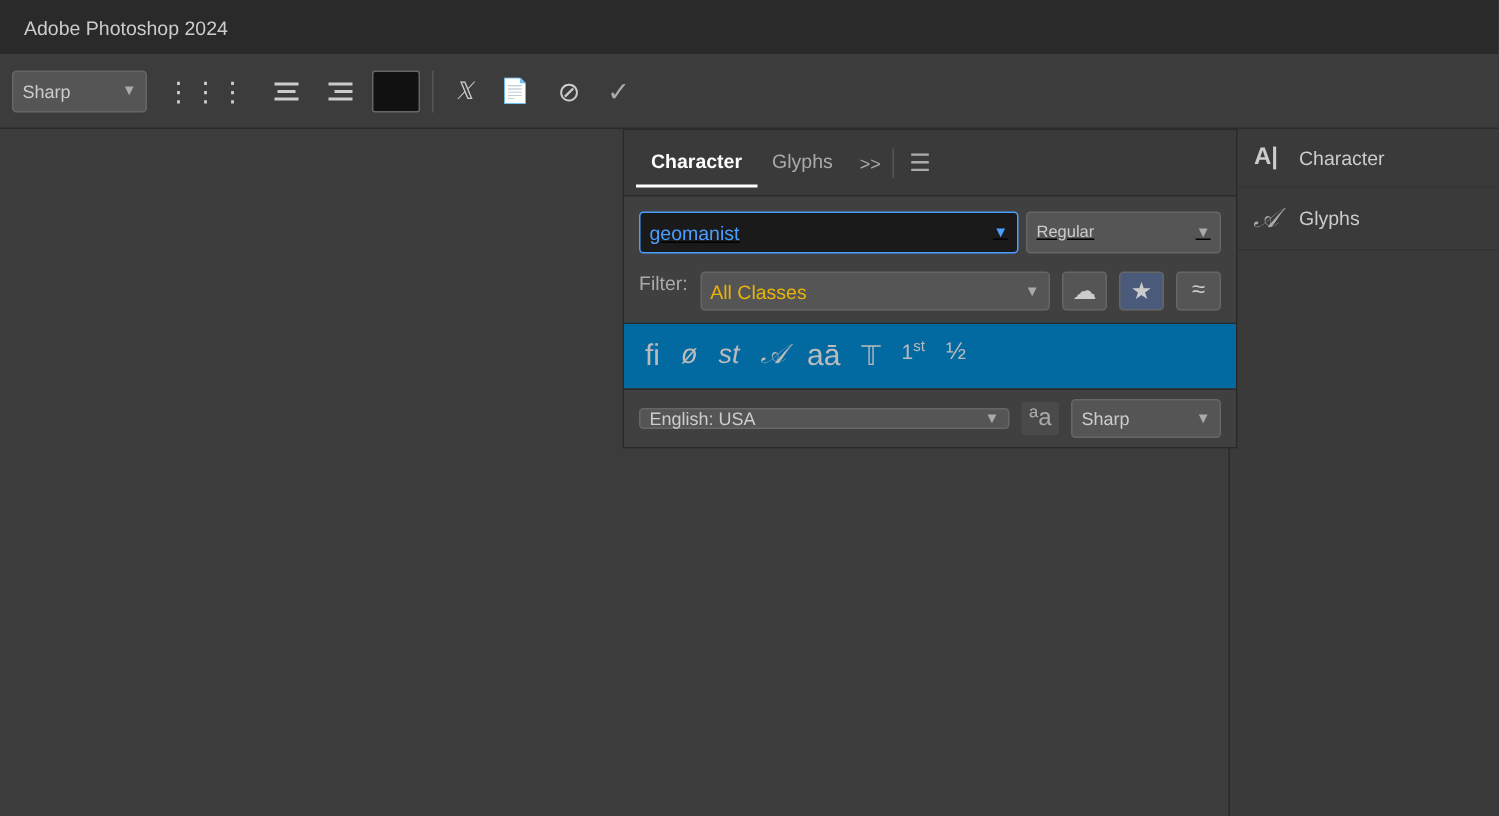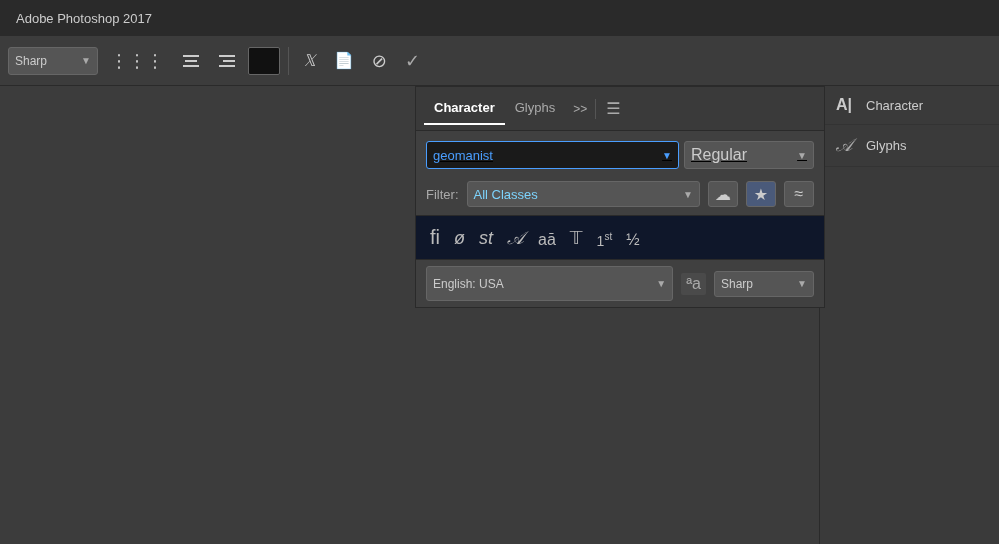--- a/index.html
+++ b/index.html
@@ -193,52 +193,52 @@
       background: #555;
       border: 1px solid #666;
       border-radius: 3px;
       padding: 0 6px;
       width: 130px;
       height: 28px;
       cursor: pointer;
     }
     .style-dropdown-text {
       color: #ccc;
-      font-size: 16px;
+      font-size: 11px;
       flex: 1;
     }
     .style-dropdown-arrow {
       color: #aaa;
       font-size: 10px;
     }
 
     
     .filter-row {
       padding: 4px 10px 8px;
       display: flex;
-      align-items: center;
+      align-items: flex-start;
       gap: 8px;
     }
     .filter-label {
       color: #aaa;
       font-size: 13px;
     }
     .filter-dropdown-wrapper {
       display: flex;
       align-items: center;
       background: #555;
       border: 1px solid #666;
       border-radius: 3px;
       padding: 0 6px;
       height: 26px;
       flex: 1;
       cursor: pointer;
     }
     .filter-dropdown-text {
-      color: #7dd3fc;
+      color: #eab308;
       font-size: 13px;
       flex: 1;
     }
     .filter-dropdown-arrow {
       color: #aaa;
       font-size: 10px;
     }
     .filter-icon-btn {
       width: 30px;
       height: 26px;
@@ -271,24 +271,24 @@
     }
     .no-font-msg {
       background: #fff;
       padding: 16px 14px;
       font-size: 13px;
       color: #333;
     }
 
     
     .typo-bar {
-      background: #0f172a;
+      background: #0369a1;
       padding: 8px 10px;
       display: flex;
-      align-items: flex-end;
+      align-items: flex-start;
       gap: 6px;
       border-top: 1px solid #2a2a2a;
     }
     .typo-btn {
       color: #bbb;
       font-size: 18px;
       cursor: pointer;
       padding: 2px 4px;
       background: transparent;
       border: none;
@@ -306,21 +306,21 @@
       gap: 8px;
       border-top: 1px solid #2a2a2a;
     }
     .lang-dropdown {
       display: flex;
       align-items: center;
       background: #555;
       border: 1px solid #666;
       border-radius: 3px;
       padding: 0 6px;
-      height: 35px;
+      height: 14px;
       flex: 1;
       cursor: pointer;
     }
     .lang-dropdown-text {
       color: #ccc;
       font-size: 12px;
       flex: 1;
     }
     .lang-dropdown-arrow {
       color: #aaa;
@@ -386,21 +386,21 @@
       padding: 10px 12px;
       color: #aaa;
       font-size: 12px;
       cursor: pointer;
     }
   </style>
 </head>
 <body>
 
 <div class="title-bar">
-  <span class="title-bar-text">Adobe Photoshop 2017</span>
+  <span class="title-bar-text">Adobe Photoshop 2024</span>
 </div>
 
 <div class="toolbar">
   <div class="toolbar-dropdown">
     <span>Sharp</span>
     <span class="arrow">▼</span>
   </div>
 
   <button class="toolbar-btn" style="font-size:18px;">
     <span>⋮⋮⋮</span>
@@ -498,21 +498,21 @@
       <button class="typo-btn">
         <span style="font-size:18px; font-style:italic;">ø</span>
       </button>
       <button class="typo-btn">
         <span style="font-size:18px; font-style:italic;">st</span>
       </button>
       <button class="typo-btn">
         <span style="font-size:18px; font-style:italic; font-family: Georgia, serif;">𝒜</span>
       </button>
       <button class="typo-btn">
-        <span style="font-size:16px;">aā</span>
+        <span style="font-size:20px;">aā</span>
       </button>
       <button class="typo-btn">
         <span style="font-size:18px;">𝕋</span>
       </button>
       <button class="typo-btn">
         <span style="font-size:14px;">1<sup style="font-size:10px;">st</sup></span>
       </button>
       <button class="typo-btn">
         <span style="font-size:16px;">½</span>
       </button>

